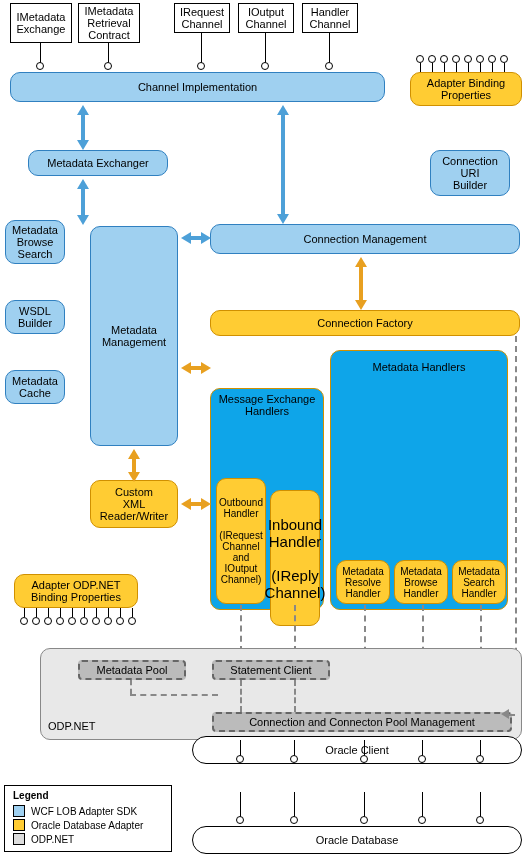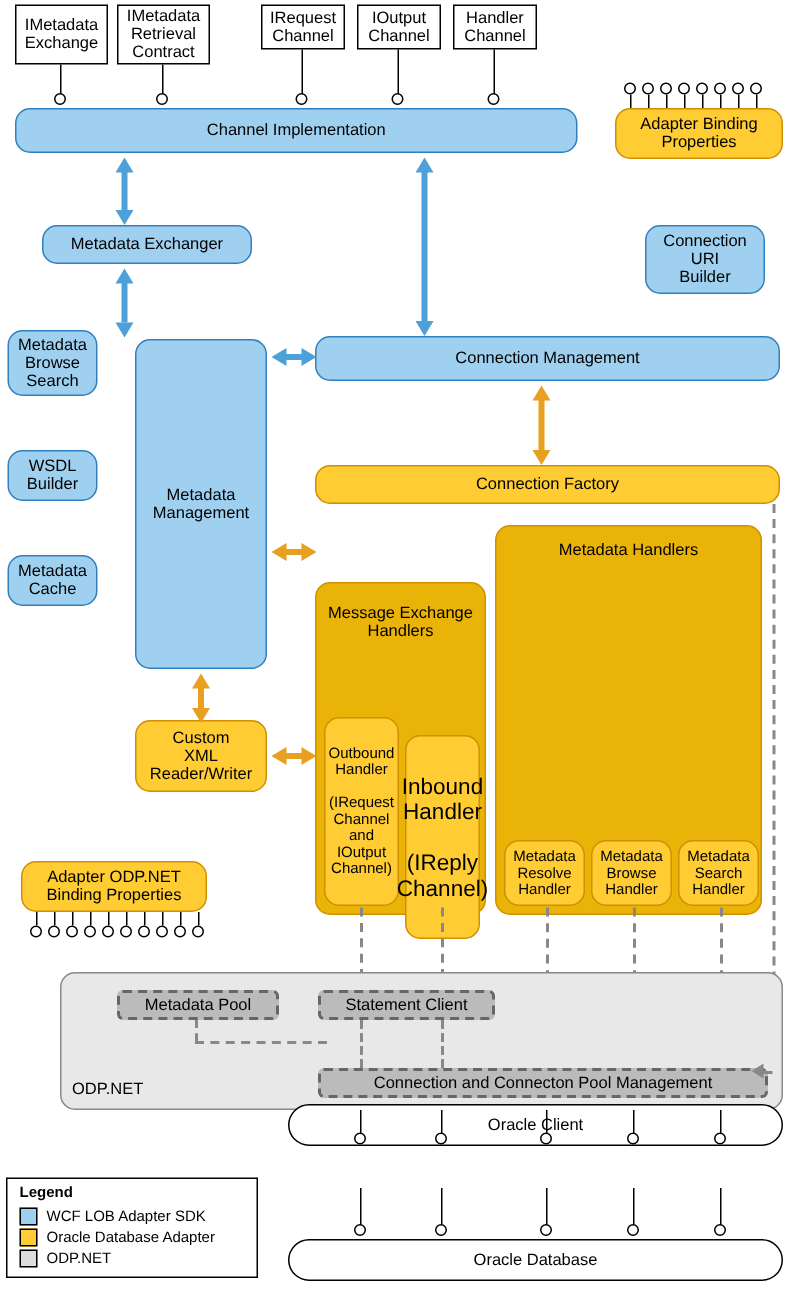--- a/index.html
+++ b/index.html
@@ -1,21 +1,21 @@
 <!DOCTYPE html>
 <html><head>
 <meta charset="utf-8">
 <style>
   * { box-sizing: border-box; margin: 0; padding: 0; }
   body { font-family: Arial, sans-serif; font-size: 11px; background: #fff; width: 529px; height: 865px; position: relative; }
   .box { position: absolute; text-align: center; display: flex; align-items: center; justify-content: center; padding: 4px; }
   .box-white { background: #fff; border: 1px solid #000; }
   .box-blue { background: #9fd0f0; border: 1px solid #3080c0; border-radius: 10px; }
   .box-orange { background: #ffcc33; border: 1px solid #d09000; border-radius: 10px; }
-  .box-orange-light { background: #eab308; border: 1px solid #d09000; border-radius: 10px; }
+  .box-orange-light { background: #0ea5e9; border: 1px solid #d09000; border-radius: 10px; }
   .box-gray-dashed { background: #bbb; border: 2px dashed #666; border-radius: 4px; }
   .box-gray-light { background: #e8e8e8; border: 1px solid #888; border-radius: 10px; }
   .box-white-round { background: #fff; border: 1px solid #000; border-radius: 14px; }
   .line { position: absolute; background: #000; }
   .arrow-blue { position: absolute; }
   .arrow-blue .shaft { background: #4da0d8; position: absolute; }
   .arrow-blue .head-up, .arrow-blue .head-down, .arrow-blue .head-left, .arrow-blue .head-right {
     width: 0; height: 0; position: absolute;
   }
   .arrow-blue .head-up { border-left: 6px solid transparent; border-right: 6px solid transparent; border-bottom: 10px solid #4da0d8; }
@@ -144,21 +144,21 @@
 <div class="arrow-orange">
     <div class="head-left" style="left:181px;top:362px;width:0;height:0"></div>
     <div class="shaft" style="left:190px;top:366px;width:12px;height:4px"></div>
     <div class="head-right" style="left:201px;top:362px;width:0;height:0"></div>
   </div>
 
 <div class="box box-orange-light" style="left:330px;top:350px;width:178px;height:260px;align-items:flex-start;padding-top:10px">
   <span>Metadata Handlers</span>
 </div>
 
-<div class="box box-orange-light" style="left:210px;top:388px;width:114px;height:222px;align-items:flex-start;padding-top:14px;white-space:pre-line">
+<div class="box box-orange-light" style="left:210px;top:388px;width:114px;height:222px;align-items:flex-start;padding-top:4px;white-space:pre-line">
   <span>Message Exchange
 Handlers</span>
 </div>
 
 <div class="box box-orange" style="left:90px;top:480px;width:88px;height:48px;white-space:pre-line">Custom
 XML
 Reader/Writer</div>
 
 <div class="arrow-orange">
     <div class="head-up" style="left:128px;top:449px;width:0;height:0"></div>

